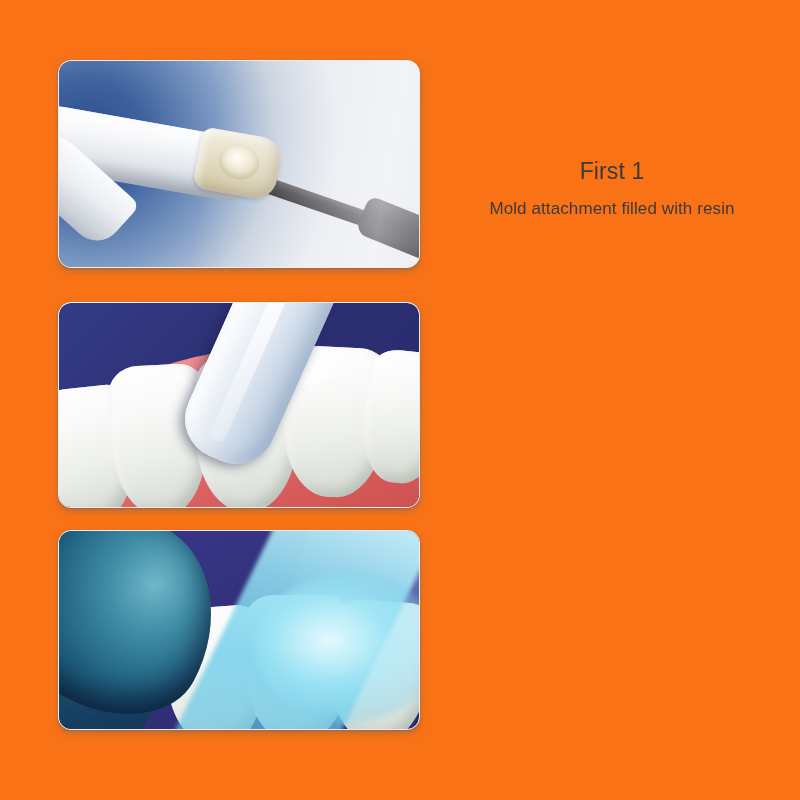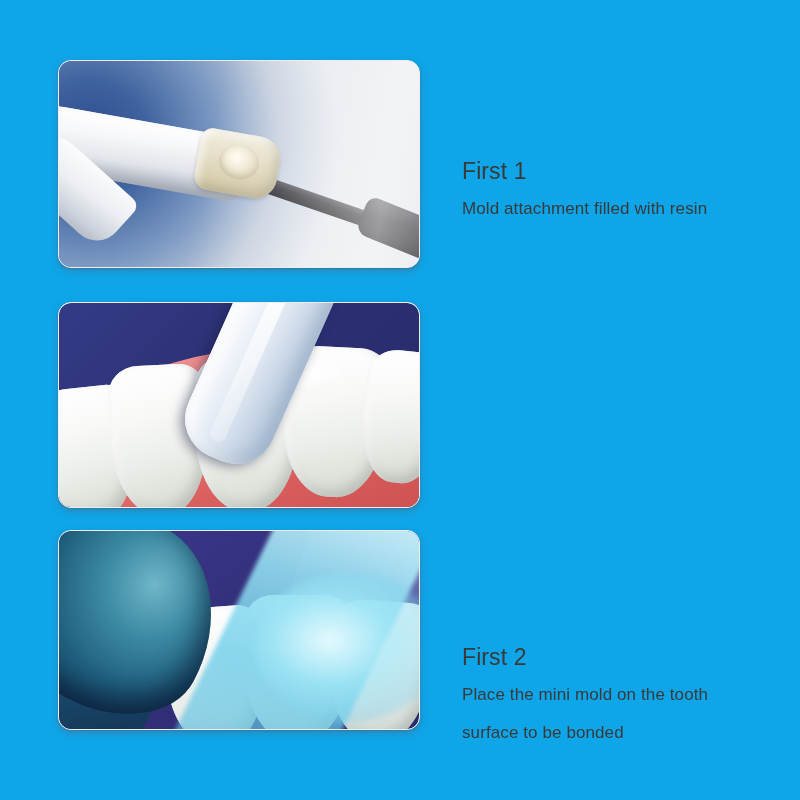--- a/index.html
+++ b/index.html
@@ -13,21 +13,22 @@
     height: 800px;
     overflow: hidden;
     font-family: "Liberation Sans", "DejaVu Sans", sans-serif;
     -webkit-font-smoothing: antialiased;
   }
 
   #infographic {
     position: relative;
     width: 800px;
     height: 800px;
-    background: #0ea5e9;
+    background: #f97316;
+    text-align: center;
   }
 
   
   .step-row {
     position: absolute;
     left: 0;
     width: 800px;
   }
   #step-row-1 { top: 60px;  height: 208px; }
   #step-row-2 { top: 302px; height: 206px; }
@@ -308,24 +309,20 @@
         <div class="p2-tooth" id="p2-t2"></div>
         <div class="p2-tooth" id="p2-t3"></div>
         <div class="p2-tooth" id="p2-t4"></div>
         <div class="p2-tooth" id="p2-t5"></div>
         <div id="p2-gloss"></div>
         <div id="p2-mold-tip"></div>
         <div id="p2-mold-hl"></div>
       </div>
     </div>
 
-    <div class="text-block" id="text-block-2">
-      <div class="step-title">First 2</div>
-      <div class="step-desc">Place the mini mold on the tooth surface to be bonded</div>
-    </div>
 
   </div>
 
   <div class="step-row" id="step-row-3">
 
     <div class="panel" id="panel-3">
       <div class="panel-inner">
         <div class="bg"></div>
         <div id="p3-corner-light"></div>
         <div class="p3-tooth" id="p3-t1"></div>

